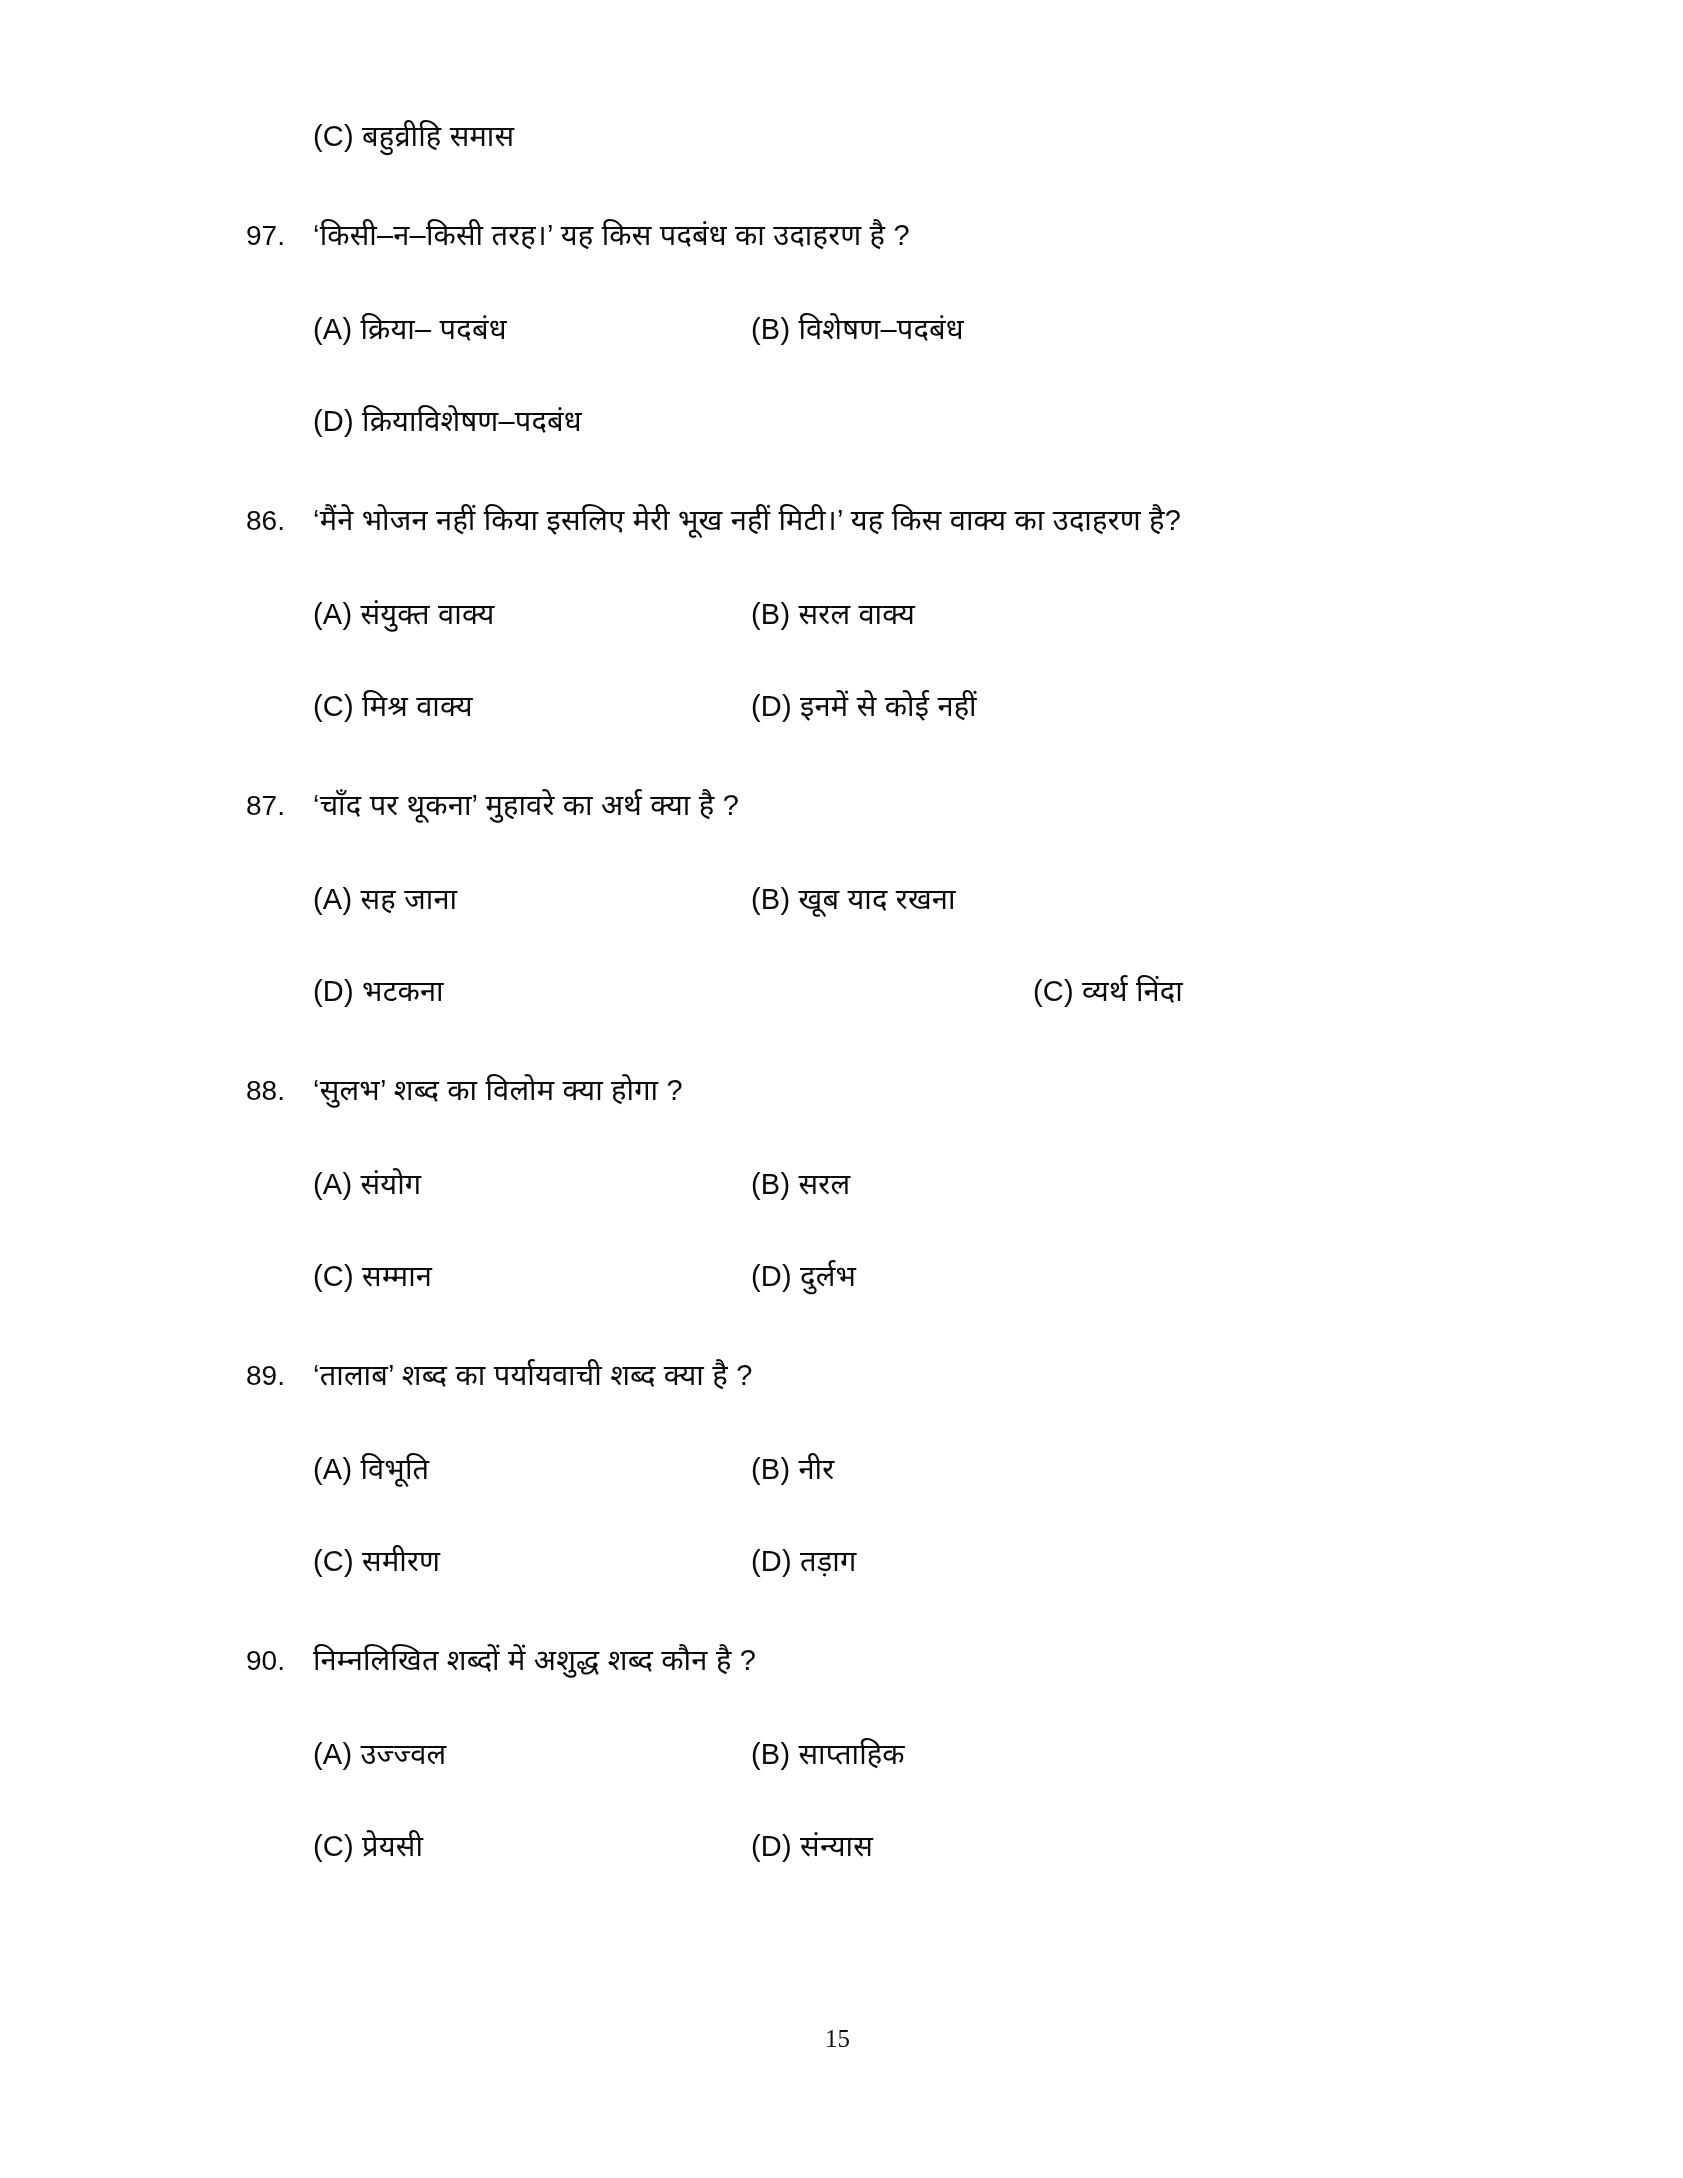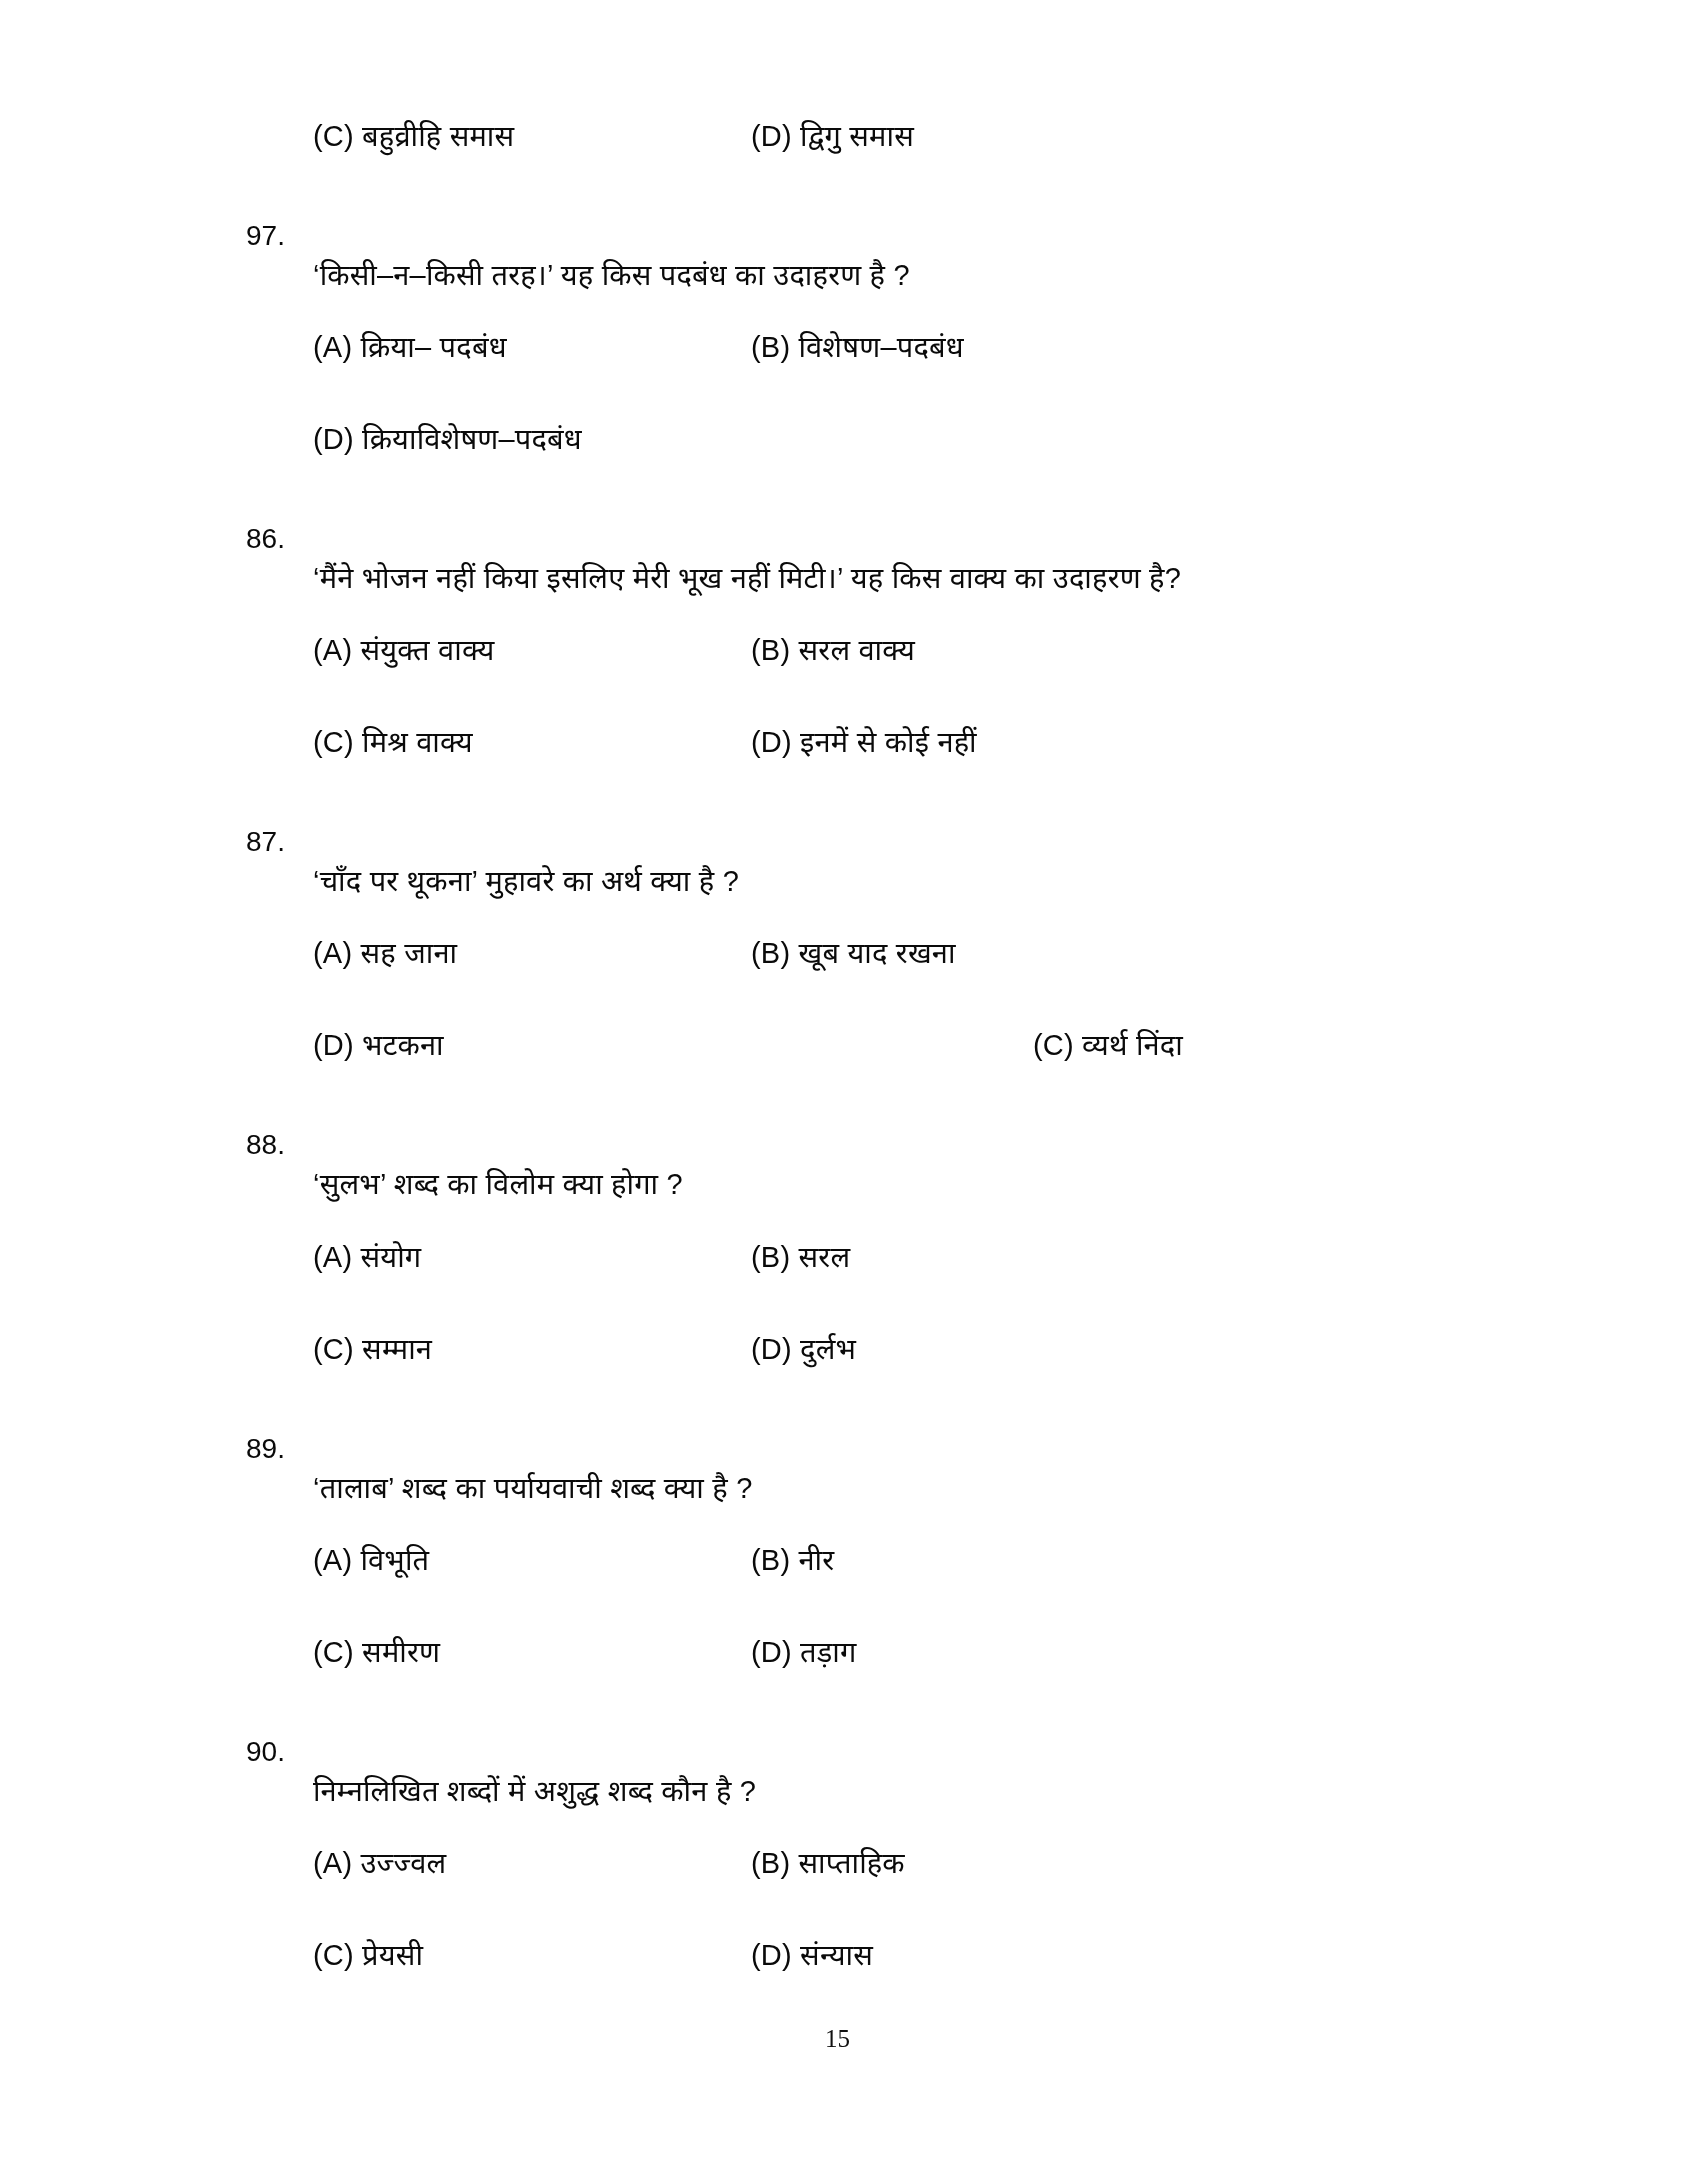--- a/index.html
+++ b/index.html
@@ -72,21 +72,20 @@
     font-size: 28px;
     line-height: 1.32;
     padding-top: 2px;
   }
   .q-text {
     flex: 1 1 auto;
     font-size: 29px;
     line-height: 1.35;
     letter-spacing: 0.2px;
     white-space: nowrap;
-    margin-top: 40px;
   }
 
   
   .gap-q   { height: 40px; }
   .gap-opt { height: 33px; }
   .gap-block { height: 40px; }
 
   
   .page-number {
     position: absolute;
@@ -101,21 +100,20 @@
 </style>
 </head>
 <body>
 
 <div class="page">
 
   <div class="content">
 
     <div class="option-row first">
       <span class="opt opt-left">(C) बहुव्रीहि समास</span>
-      <span class="opt opt-right">(D) द्विगु समास</span>
     </div>
 
     <div class="gap-q"></div>
 
     <div class="question">
       <span class="q-num">97.</span>
       <span class="q-text">‘किसी–न–किसी तरह।’ यह किस पदबंध का उदाहरण है ?</span>
     </div>
     <div class="gap-opt"></div>
     <div class="option-row">

